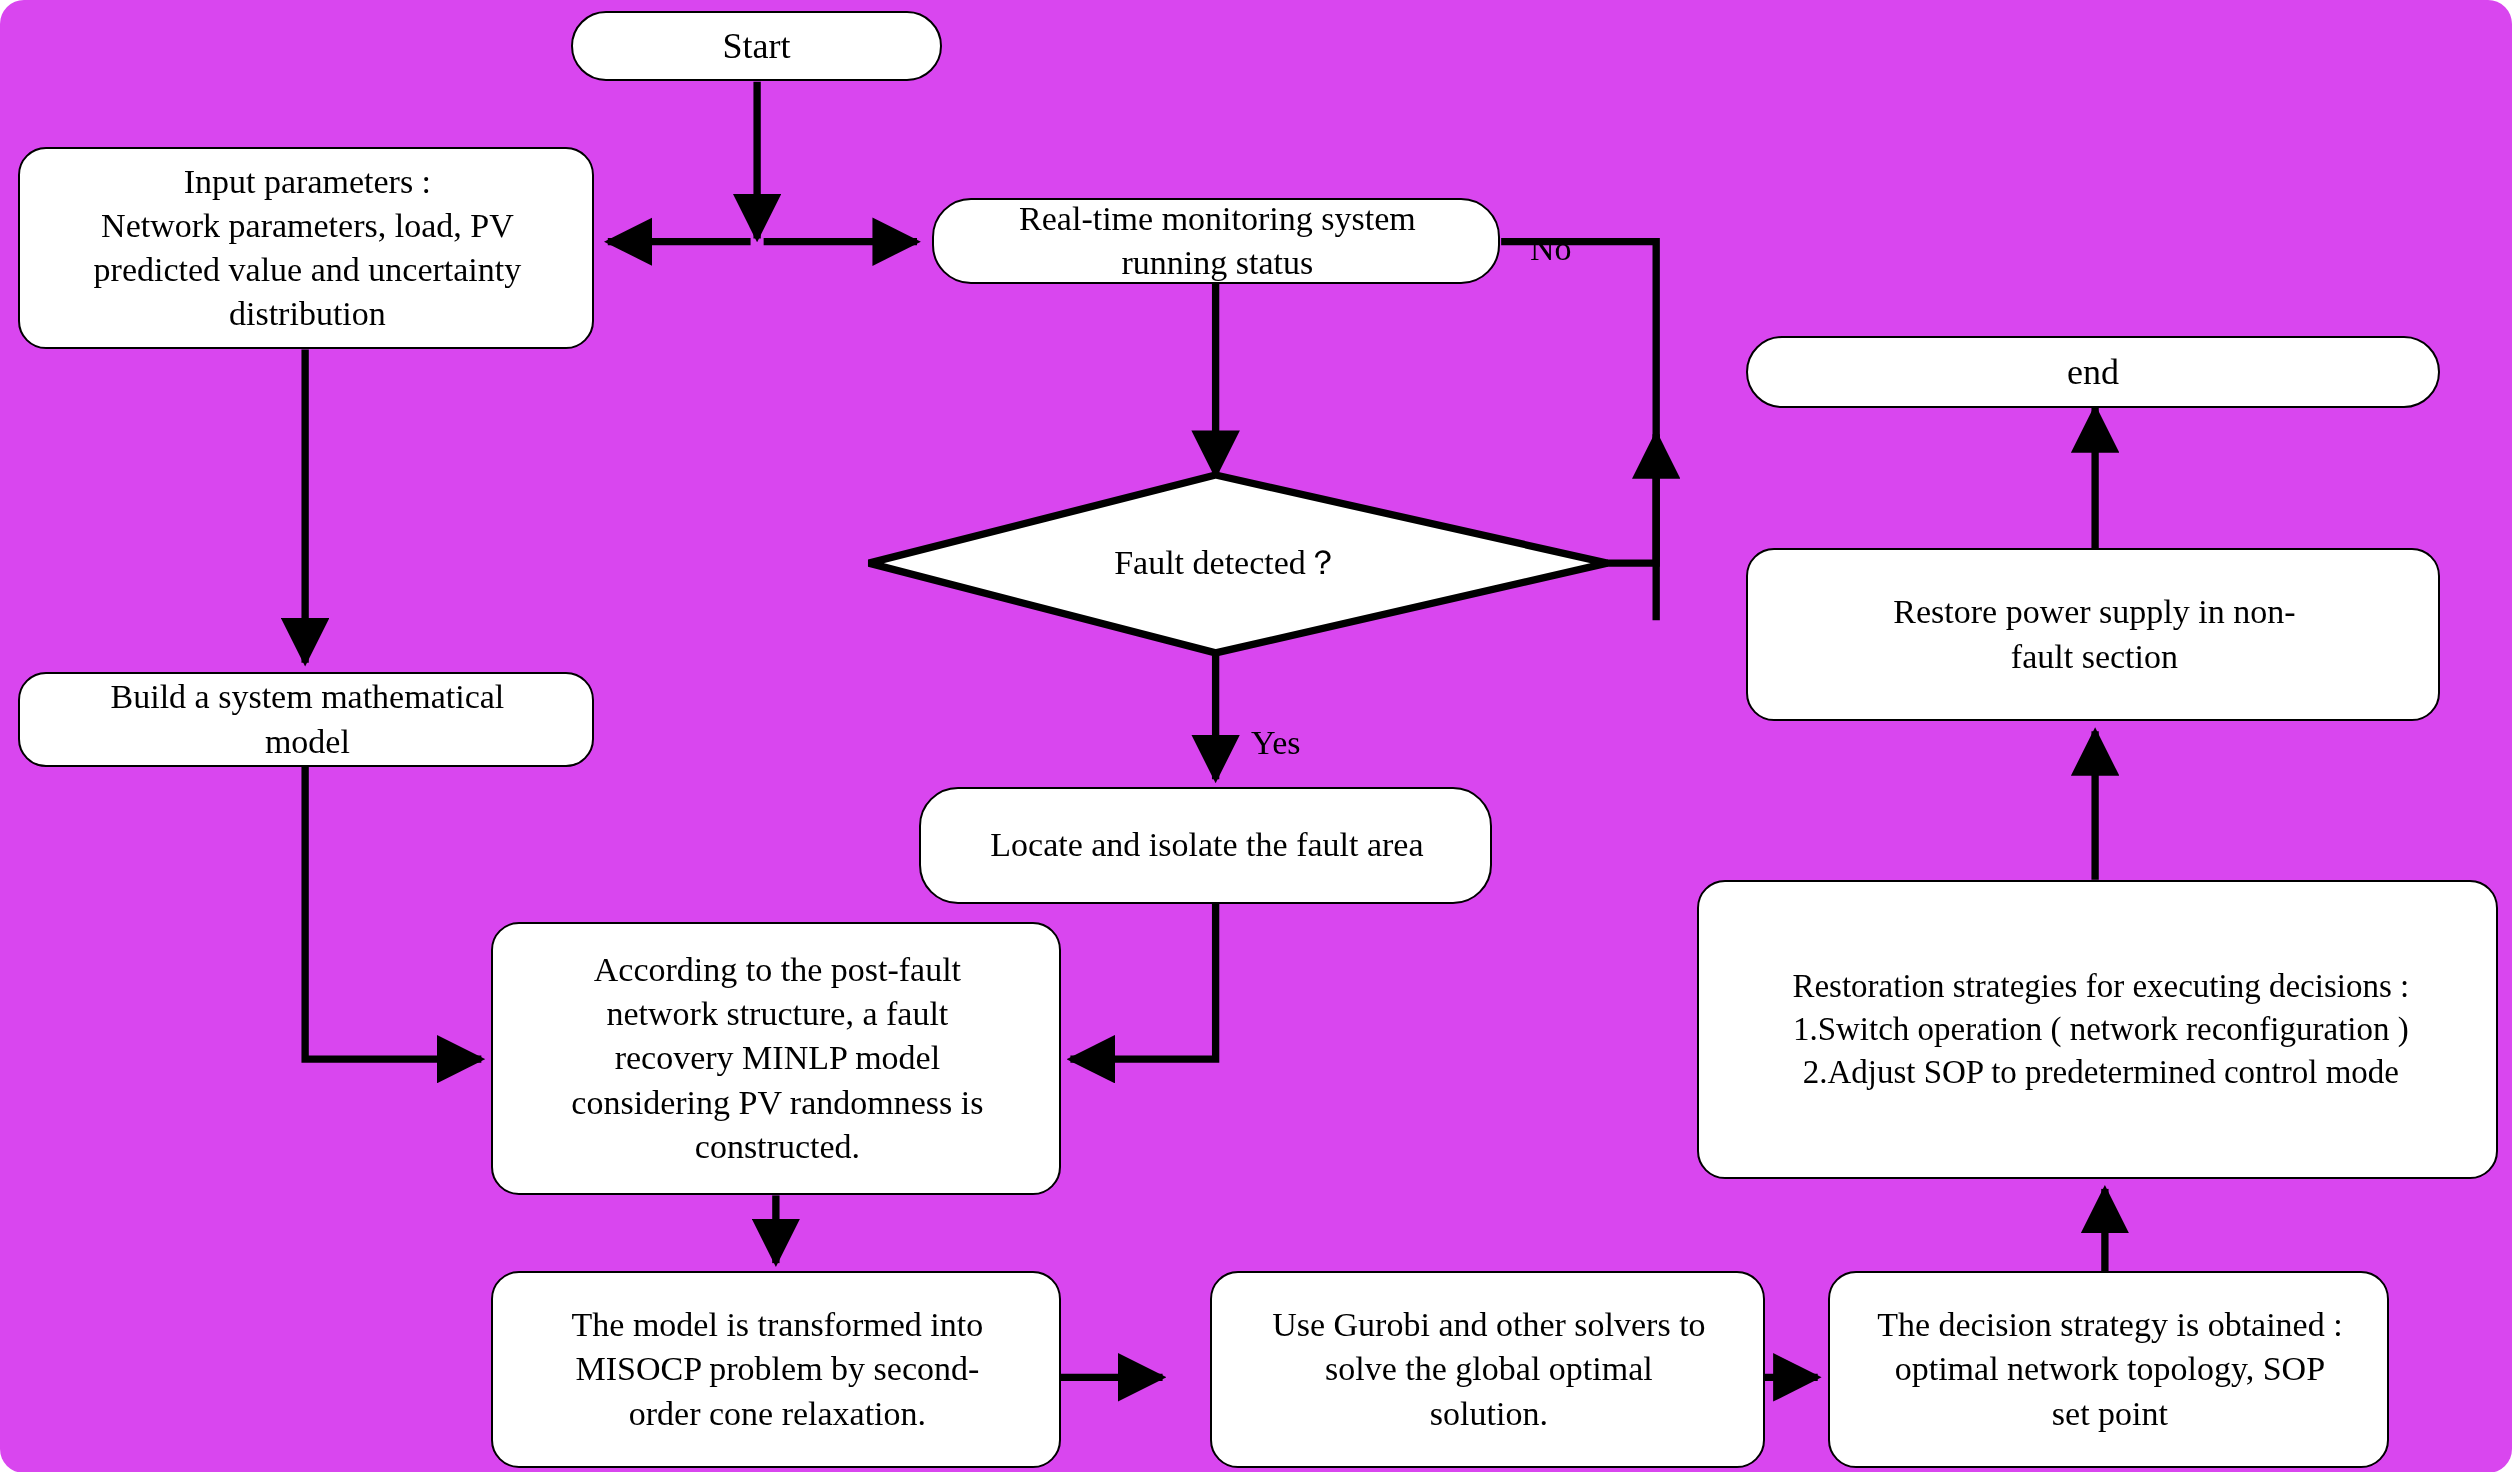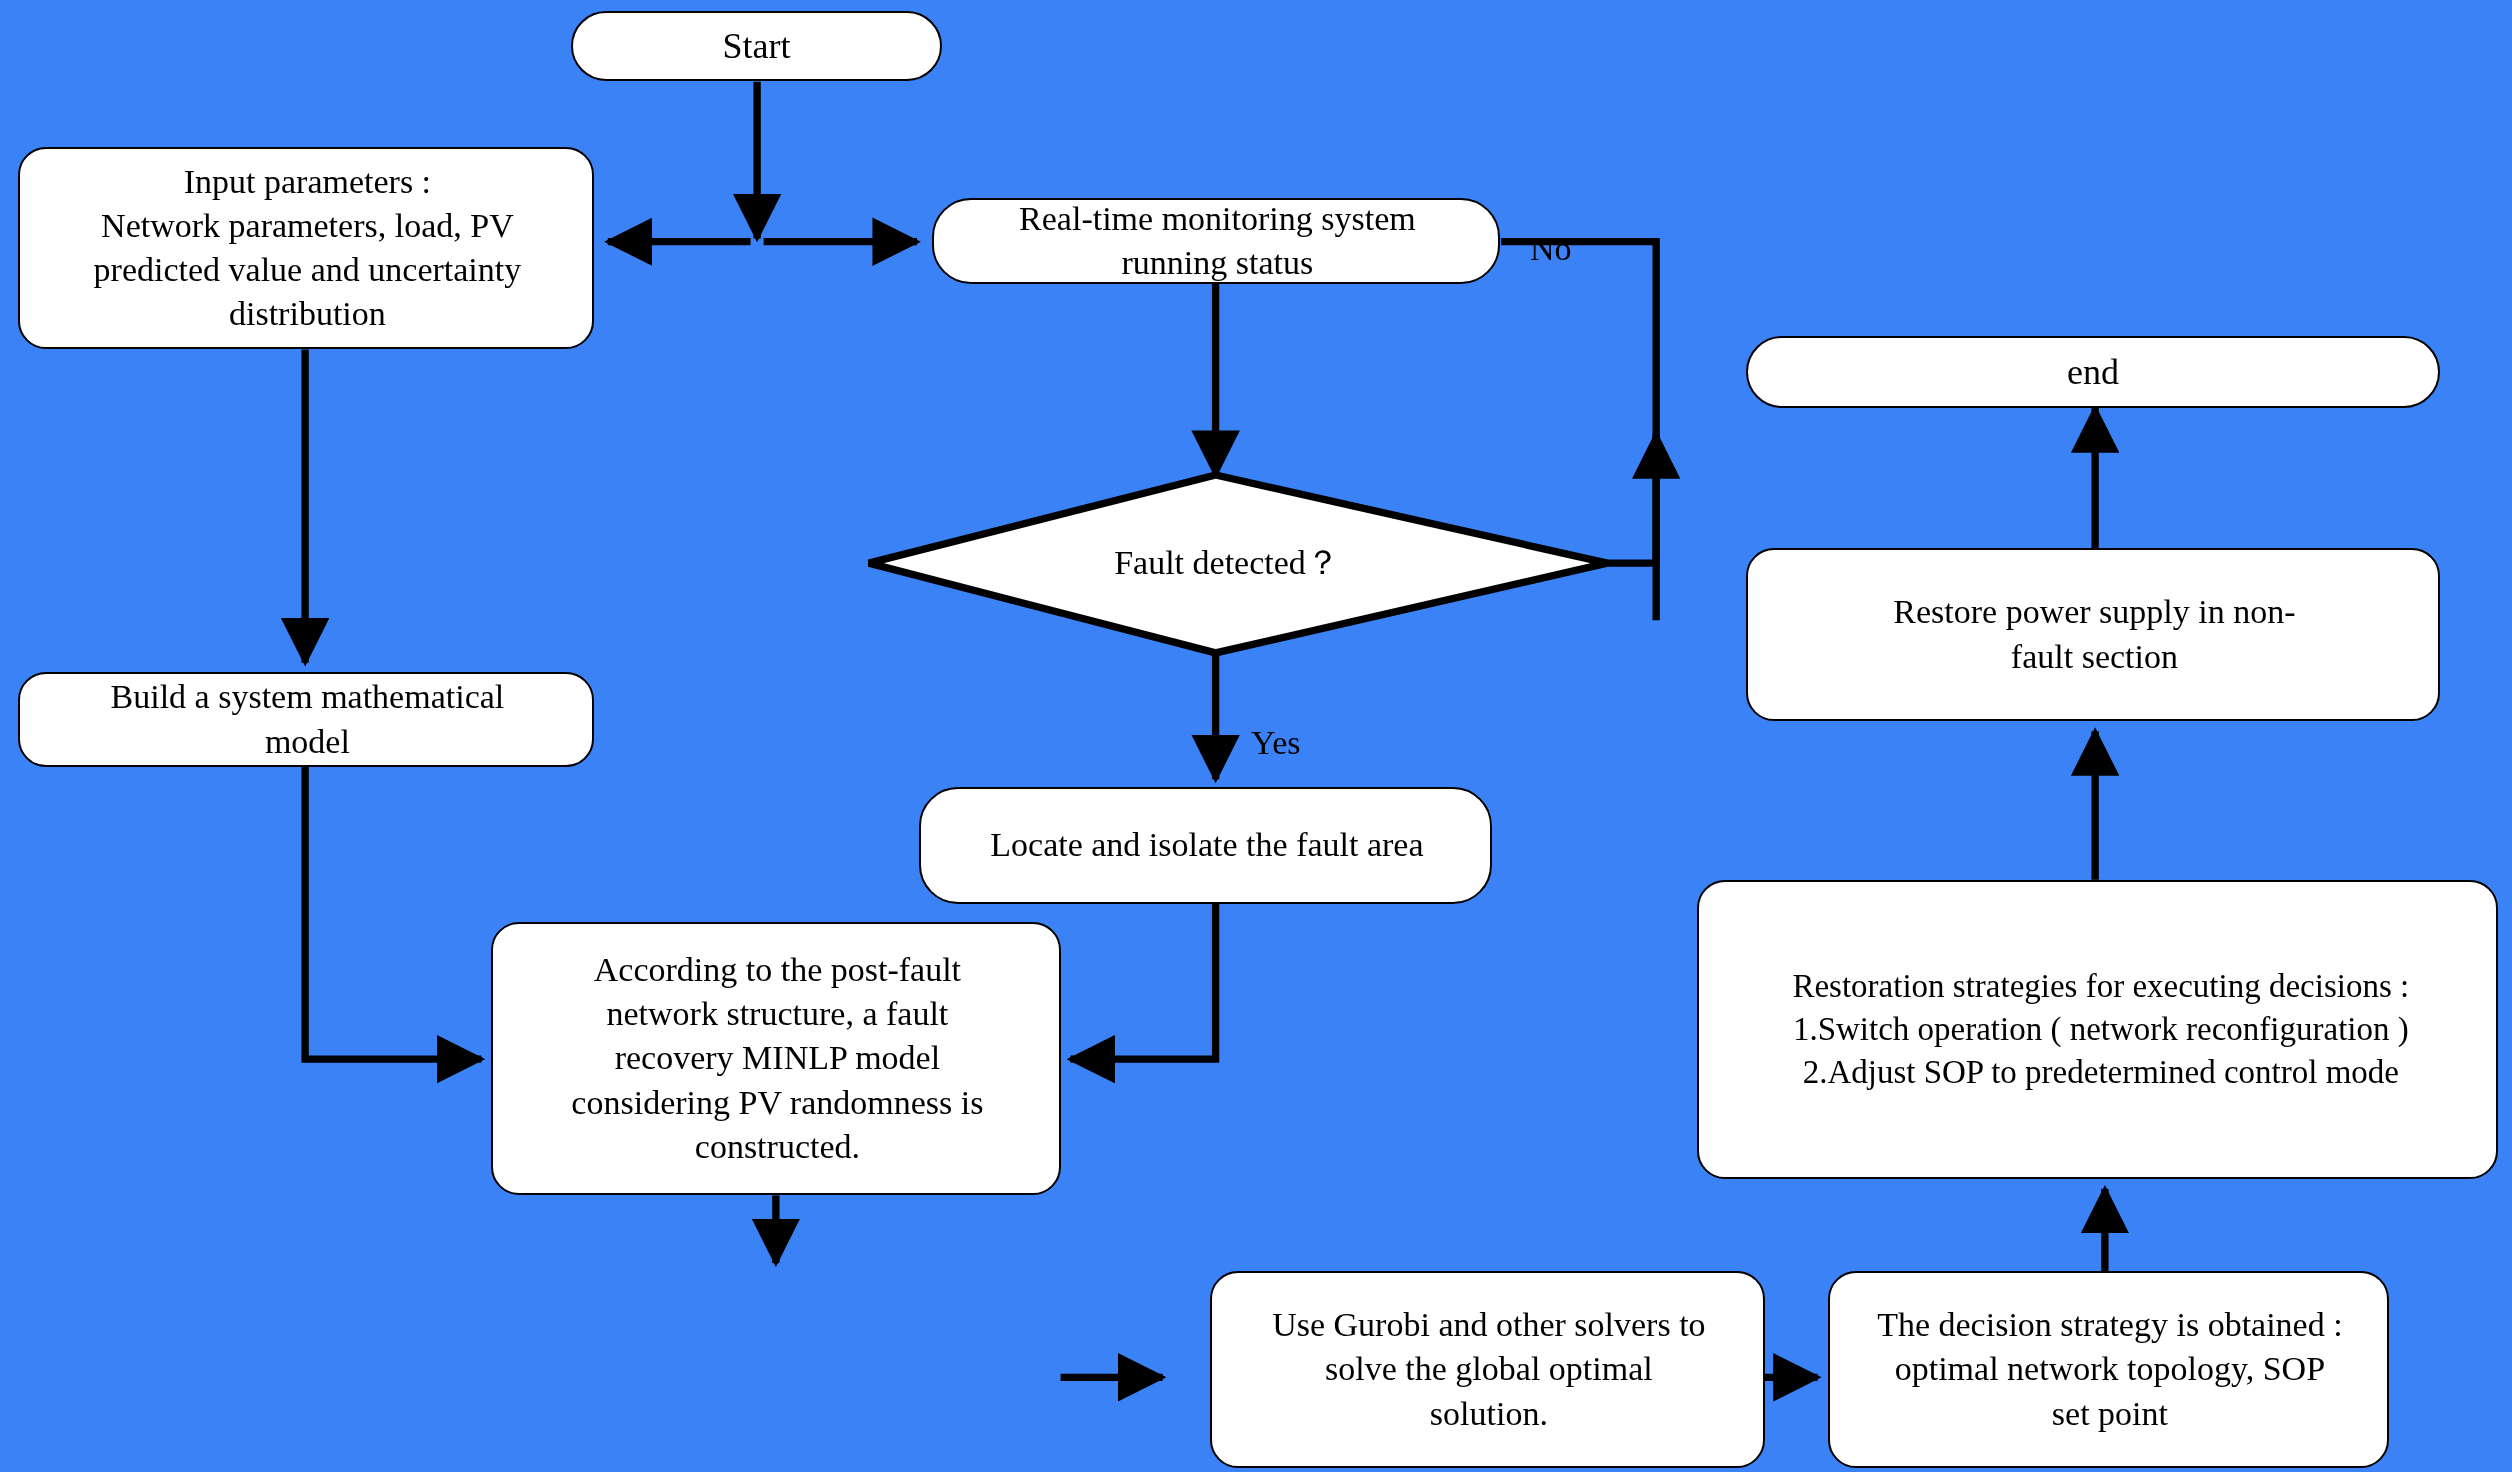--- a/index.html
+++ b/index.html
@@ -4,23 +4,24 @@
 <style>
   html, body {
     margin: 0;
     padding: 0;
     background: #ffffff;
   }
   #canvas {
     position: relative;
     width: 2512px;
     height: 1473px;
-    background: #3b82f6;
+    background: #d946ef;
     font-family: "Liberation Serif", "DejaVu Serif", serif;
     overflow: hidden;
+    border-radius: 24px;
   }
   svg#wires {
     position: absolute;
     left: 0;
     top: 0;
     width: 2512px;
     height: 1473px;
     pointer-events: none;
   }
   .node {
@@ -149,20 +150,25 @@
   </div>
 
   <div class="node rrect f42" style="left:491px; top:922px; width:570px; height:273px;">
     <span class="txt">According to the post-fault
 network structure, a fault
 recovery MINLP model
 considering PV randomness is
 constructed.</span>
   </div>
 
+  <div class="node rrect f42" style="left:491px; top:1271px; width:570px; height:197px;">
+    <span class="txt">The model is transformed into
+MISOCP problem by second-
+order cone relaxation.</span>
+  </div>
 
   <div class="node rrect f42" style="left:1170px; top:1271px; width:555px; height:197px;margin-left:40px;">
     <span class="txt">Use Gurobi and other solvers to
 solve the global optimal
 solution.</span>
   </div>
 
   <div class="node rrect f42" style="left:1828px; top:1271px; width:561px; height:197px;">
     <span class="txt">The decision strategy is obtained :
 optimal network topology, SOP

